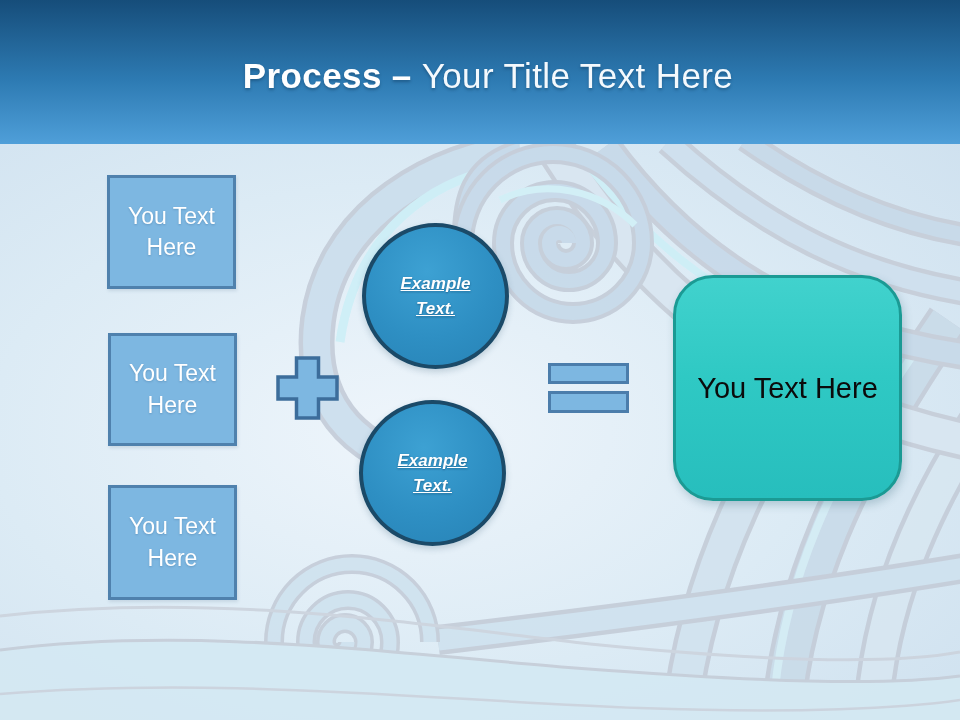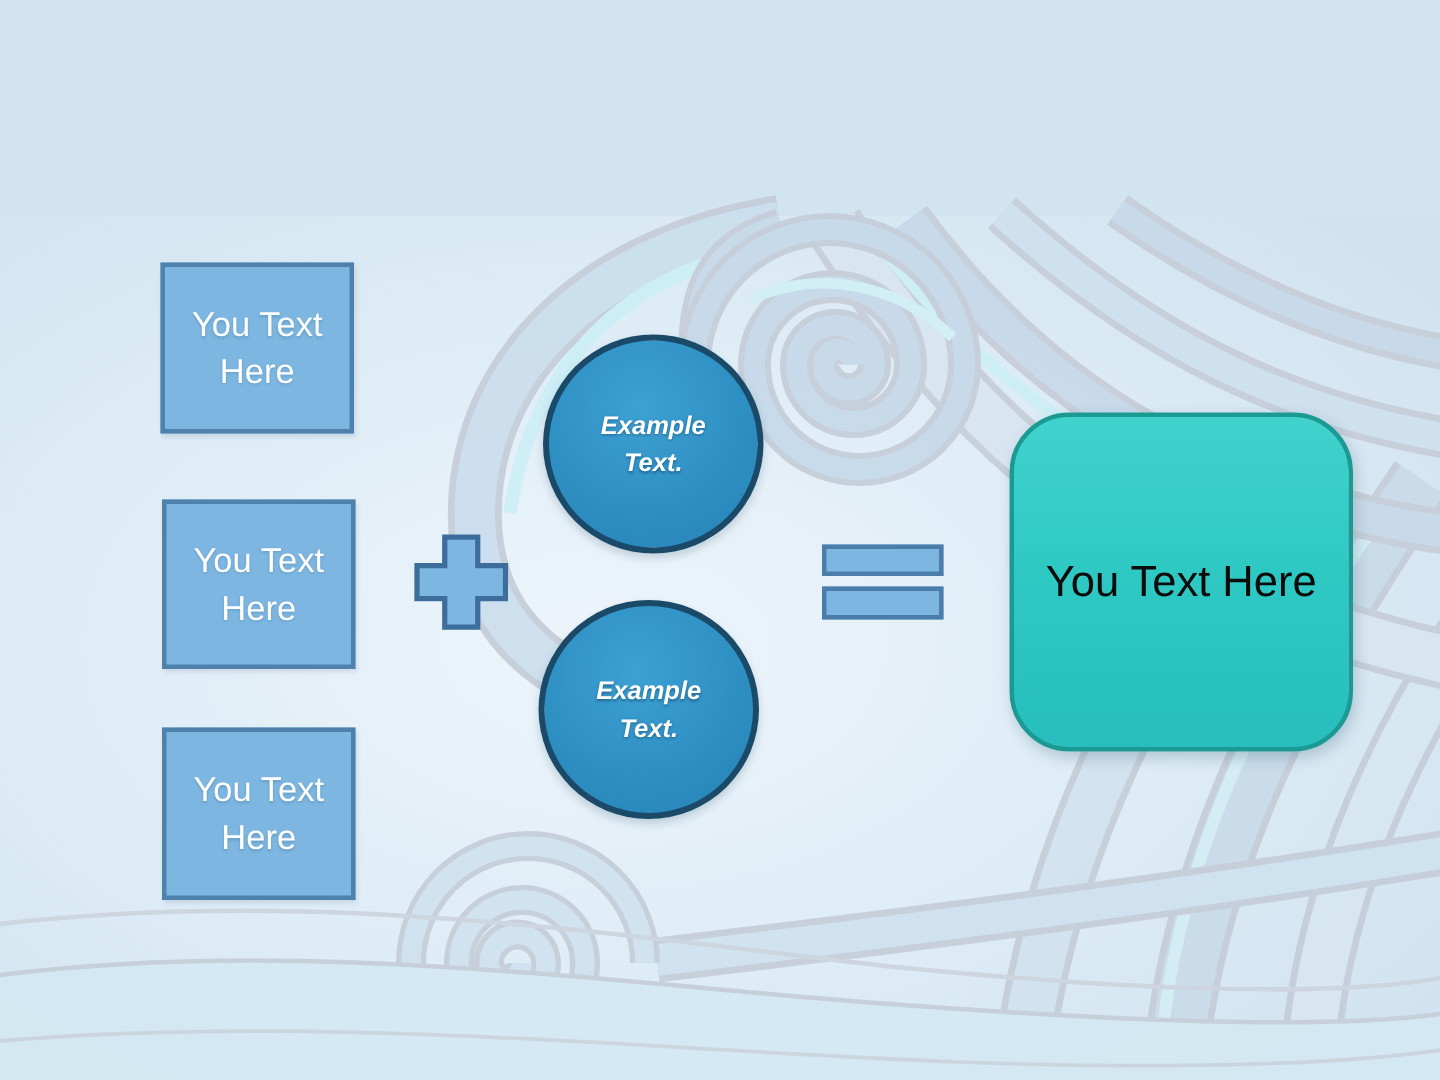--- a/index.html
+++ b/index.html
@@ -47,20 +47,21 @@
 
   
   .circle{
     position:absolute;width:147px;height:146px;border-radius:50%;z-index:3;
     background:radial-gradient(circle at 44% 32%,#3da1d3 0%,#2e8fc3 55%,#2782b5 100%);
     border:4px solid #1b4a68;
     color:#ffffff;font-size:17px;font-weight:700;font-style:italic;line-height:1.5;
     display:flex;flex-direction:column;align-items:center;justify-content:center;
     text-shadow:0 1px 2px rgba(0,40,70,.45);
     box-shadow:0 3px 6px rgba(40,80,110,.22);
+    text-decoration:underline;
   }
   .c1{left:362px;top:223px;}
   .c2{left:359px;top:400px;}
 
   
   .eq{position:absolute;left:548px;top:363px;width:81px;height:50px;z-index:3;}
   .eq-bar{
     position:absolute;left:0;width:81px;
     background:#7db7e1;border:3px solid #4b7dab;
   }
@@ -128,20 +129,27 @@
       <path d="M 430,642 A 78,78 0 0 0 274,642 A 58,58 0 0 0 390,642 A 42,42 0 0 0 306,642 A 29,29 0 0 0 364,642 A 19,19 0 0 0 326,642 A 11,11 0 0 0 348,642" stroke="#c4ccd8" stroke-width="20"></path>
       <path d="M 430,642 A 78,78 0 0 0 274,642 A 58,58 0 0 0 390,642 A 42,42 0 0 0 306,642 A 29,29 0 0 0 364,642 A 19,19 0 0 0 326,642 A 11,11 0 0 0 348,642" stroke="#cfe2ef" stroke-width="13"></path>
 
       <path d="M 0,616 C 210,592 400,622 590,644 C 770,662 895,664 960,652" stroke="#ccd3dd" stroke-width="3"></path>
       <path d="M 0,650 C 190,626 380,652 575,668 C 760,682 885,686 960,676 L 960,720 L 0,720 Z" fill="#d4e9f3"></path>
       <path d="M 0,650 C 190,626 380,652 575,668 C 760,682 885,686 960,676" stroke="#c5cdd8" stroke-width="3"></path>
       <path d="M 0,694 C 220,676 430,700 640,708 C 800,714 905,708 960,700" stroke="#cbd2dc" stroke-width="2.5"></path>
     </g>
   </svg>
 
+  <header class="header">
+    <h1 class="title">
+      <span class="t-bold">Process</span>
+      <span class="t-sep">–</span>
+      <span class="t-rest">Your Title Text Here</span>
+    </h1>
+  </header>
 
   <div class="sq sq1">
     <span>You Text Here</span>
   </div>
   <div class="sq sq2">
     <span>You Text Here</span>
   </div>
   <div class="sq sq3">
     <span>You Text Here</span>
   </div>

